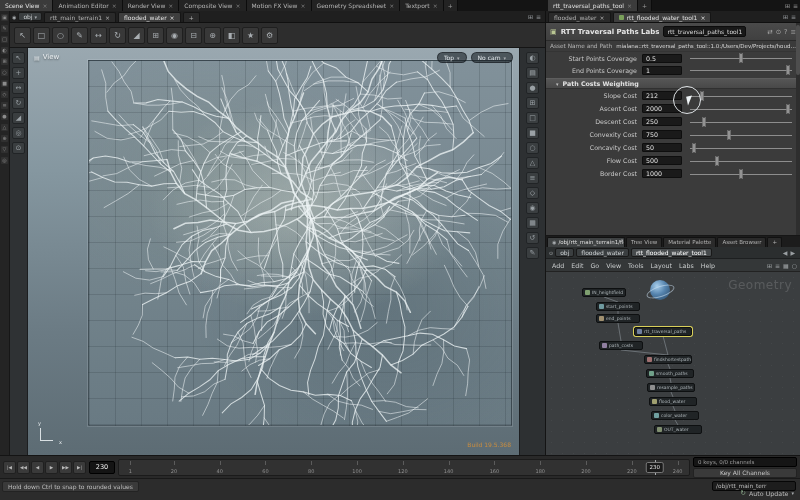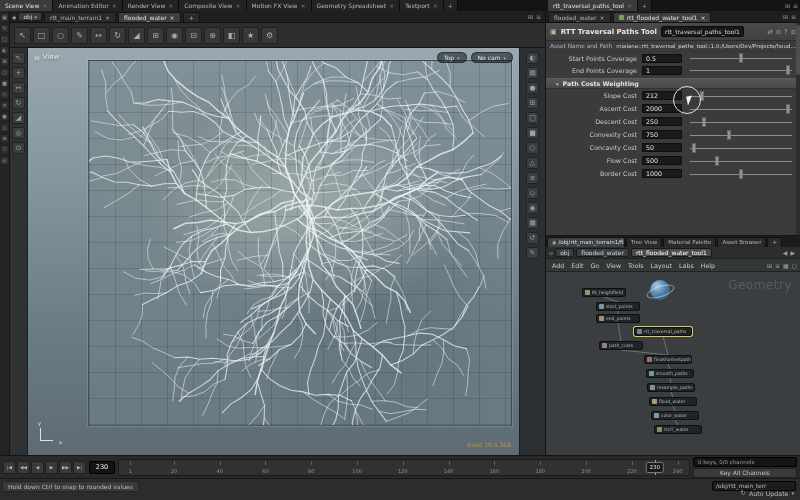--- a/index.html
+++ b/index.html
@@ -714,21 +714,21 @@
       </div>
       <div class="corner-ics">
         <span>⊞</span>
         <span>≡</span>
       </div>
     </div>
 
   <div class="params abs">
     <div class="phdr">
       <span class="node-ic">▣</span>
-      <span class="ptitle">RTT Traversal Paths Tool</span>
+      <span class="ptitle">RTT Traversal Paths Labs</span>
       <span class="pname">rtt_traversal_paths_tool1</span>
       <span id="param-hdr-icons">
           <span>⇄</span>
           <span>⊙</span>
           <span>?</span>
           <span>≡</span>
         </span>
     </div>
     <div class="asset-row">
       <span class="alabel">Asset Name and Path</span>

